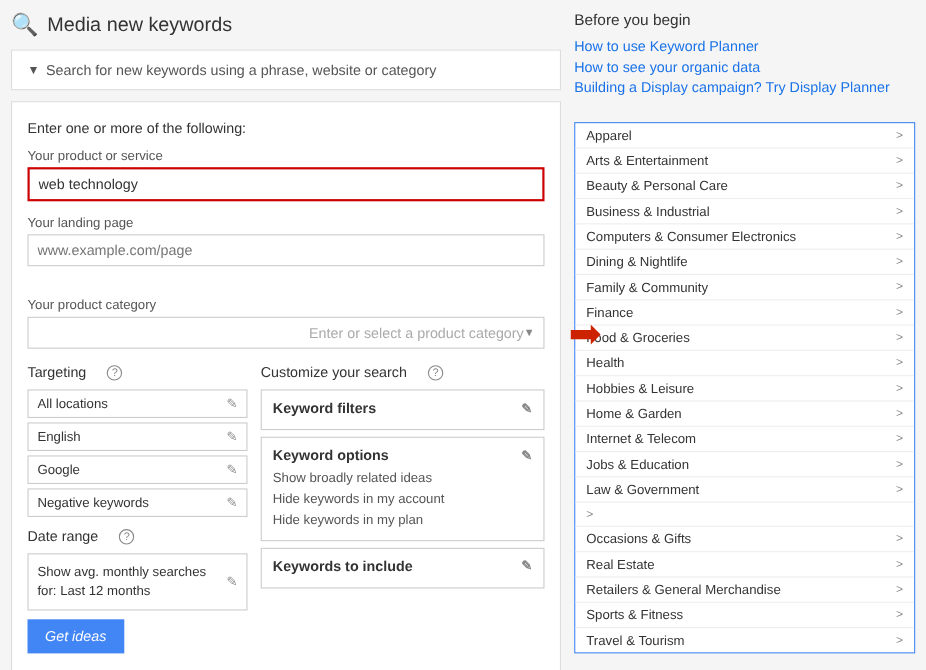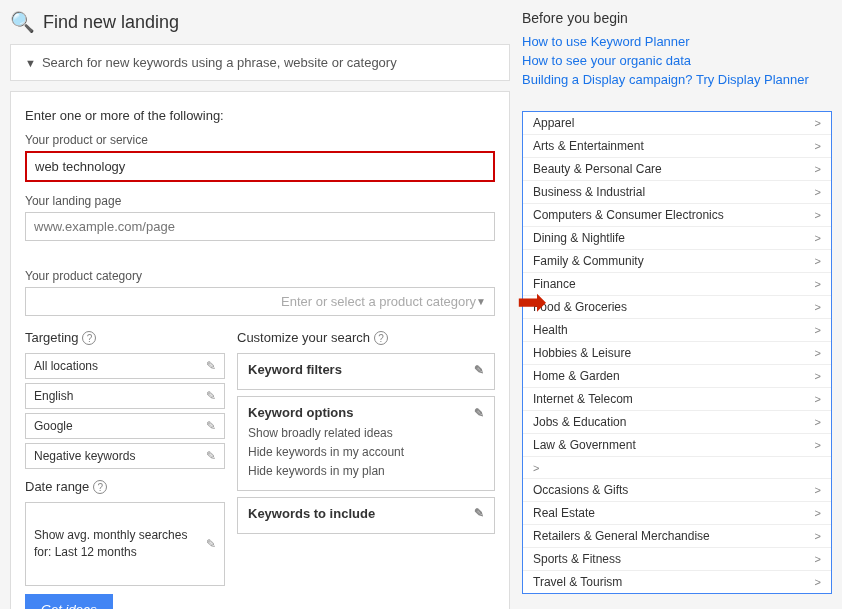--- a/index.html
+++ b/index.html
@@ -22,28 +22,28 @@
     .form-title { font-size: 13px; color: #333; margin-bottom: 10px; }
     .form-label { font-size: 12px; color: #555; margin-bottom: 4px; }
     .form-input { width: 100%; border: 2px solid #cc0000; padding: 6px 8px; font-size: 13px; color: #333; outline: none; margin-bottom: 12px; }
     .form-input-normal { width: 100%; border: 1px solid #ccc; padding: 6px 8px; font-size: 13px; color: #aaa; outline: none; margin-bottom: 28px; }
     .form-input-dropdown { width: 100%; border: 1px solid #ccc; padding: 6px 8px; font-size: 13px; color: #aaa; outline: none; background: #fff; display: flex; align-items: center; justify-content: flex-end; cursor: pointer; margin-bottom: 0; }
 
     .bottom-section { display: flex; flex-direction: row; gap: 12px; }
 
     
     .targeting-box { flex: 0 0 200px; }
-    .section-header { font-size: 13px; color: #333; margin-bottom: 8px; display: flex; align-items: center; gap: 4px; }
+    .section-header { font-size: 13px; color: #333; margin-bottom: 8px; display: flex; align-items: center; gap: 19px; }
     .help-icon { display: inline-block; width: 14px; height: 14px; border-radius: 50%; border: 1px solid #888; color: #888; font-size: 10px; text-align: center; line-height: 13px; cursor: pointer; }
     .targeting-item { display: flex; align-items: center; justify-content: space-between; border: 1px solid #ccc; padding: 5px 8px; margin-bottom: 4px; background: #fff; }
     .targeting-item-text { font-size: 12px; color: #333; }
     .edit-icon { color: #888; font-size: 12px; cursor: pointer; }
 
     .date-range-box { margin-top: 10px; }
-    .date-range-item { display: flex; align-items: center; justify-content: space-between; border: 1px solid #ccc; padding: 24px 8px; background: #fff; }
+    .date-range-item { display: flex; align-items: center; justify-content: space-between; border: 1px solid #ccc; padding: 8px 8px; background: #fff; }
     .date-range-text { font-size: 12px; color: #333; line-height: 1.4; }
 
     
     .customize-box { flex: 1; }
     .customize-item { border: 1px solid #ccc; padding: 8px 10px; margin-bottom: 6px; background: #fff; }
     .customize-item-header { display: flex; align-items: center; justify-content: space-between; font-size: 13px; color: #333; font-weight: bold; margin-bottom: 4px; }
     .customize-item-sub { font-size: 12px; color: #555; line-height: 1.6; }
 
     .get-ideas-btn { background: #4285f4; color: #fff; border: none; padding: 8px 16px; font-size: 13px; cursor: pointer; margin-top: 8px; font-style: italic; }
 
@@ -62,21 +62,21 @@
   </style>
 </head>
 <body>
 
 <div class="page-wrapper">
 
   <div class="left-panel">
 
     <div class="page-title">
       <span class="page-title-icon" style="color:#4caf50; font-size:20px;">🔍</span>
-      <span class="page-title-text">Find new landing</span>
+      <span class="page-title-text">Media new keywords</span>
     </div>
 
     <div class="search-section">
       <div class="search-section-header">
         <span class="toggle-arrow">▼</span>
         <span>Search for new keywords using a phrase, website or category</span>
       </div>
     </div>
 
     <div class="form-section">

